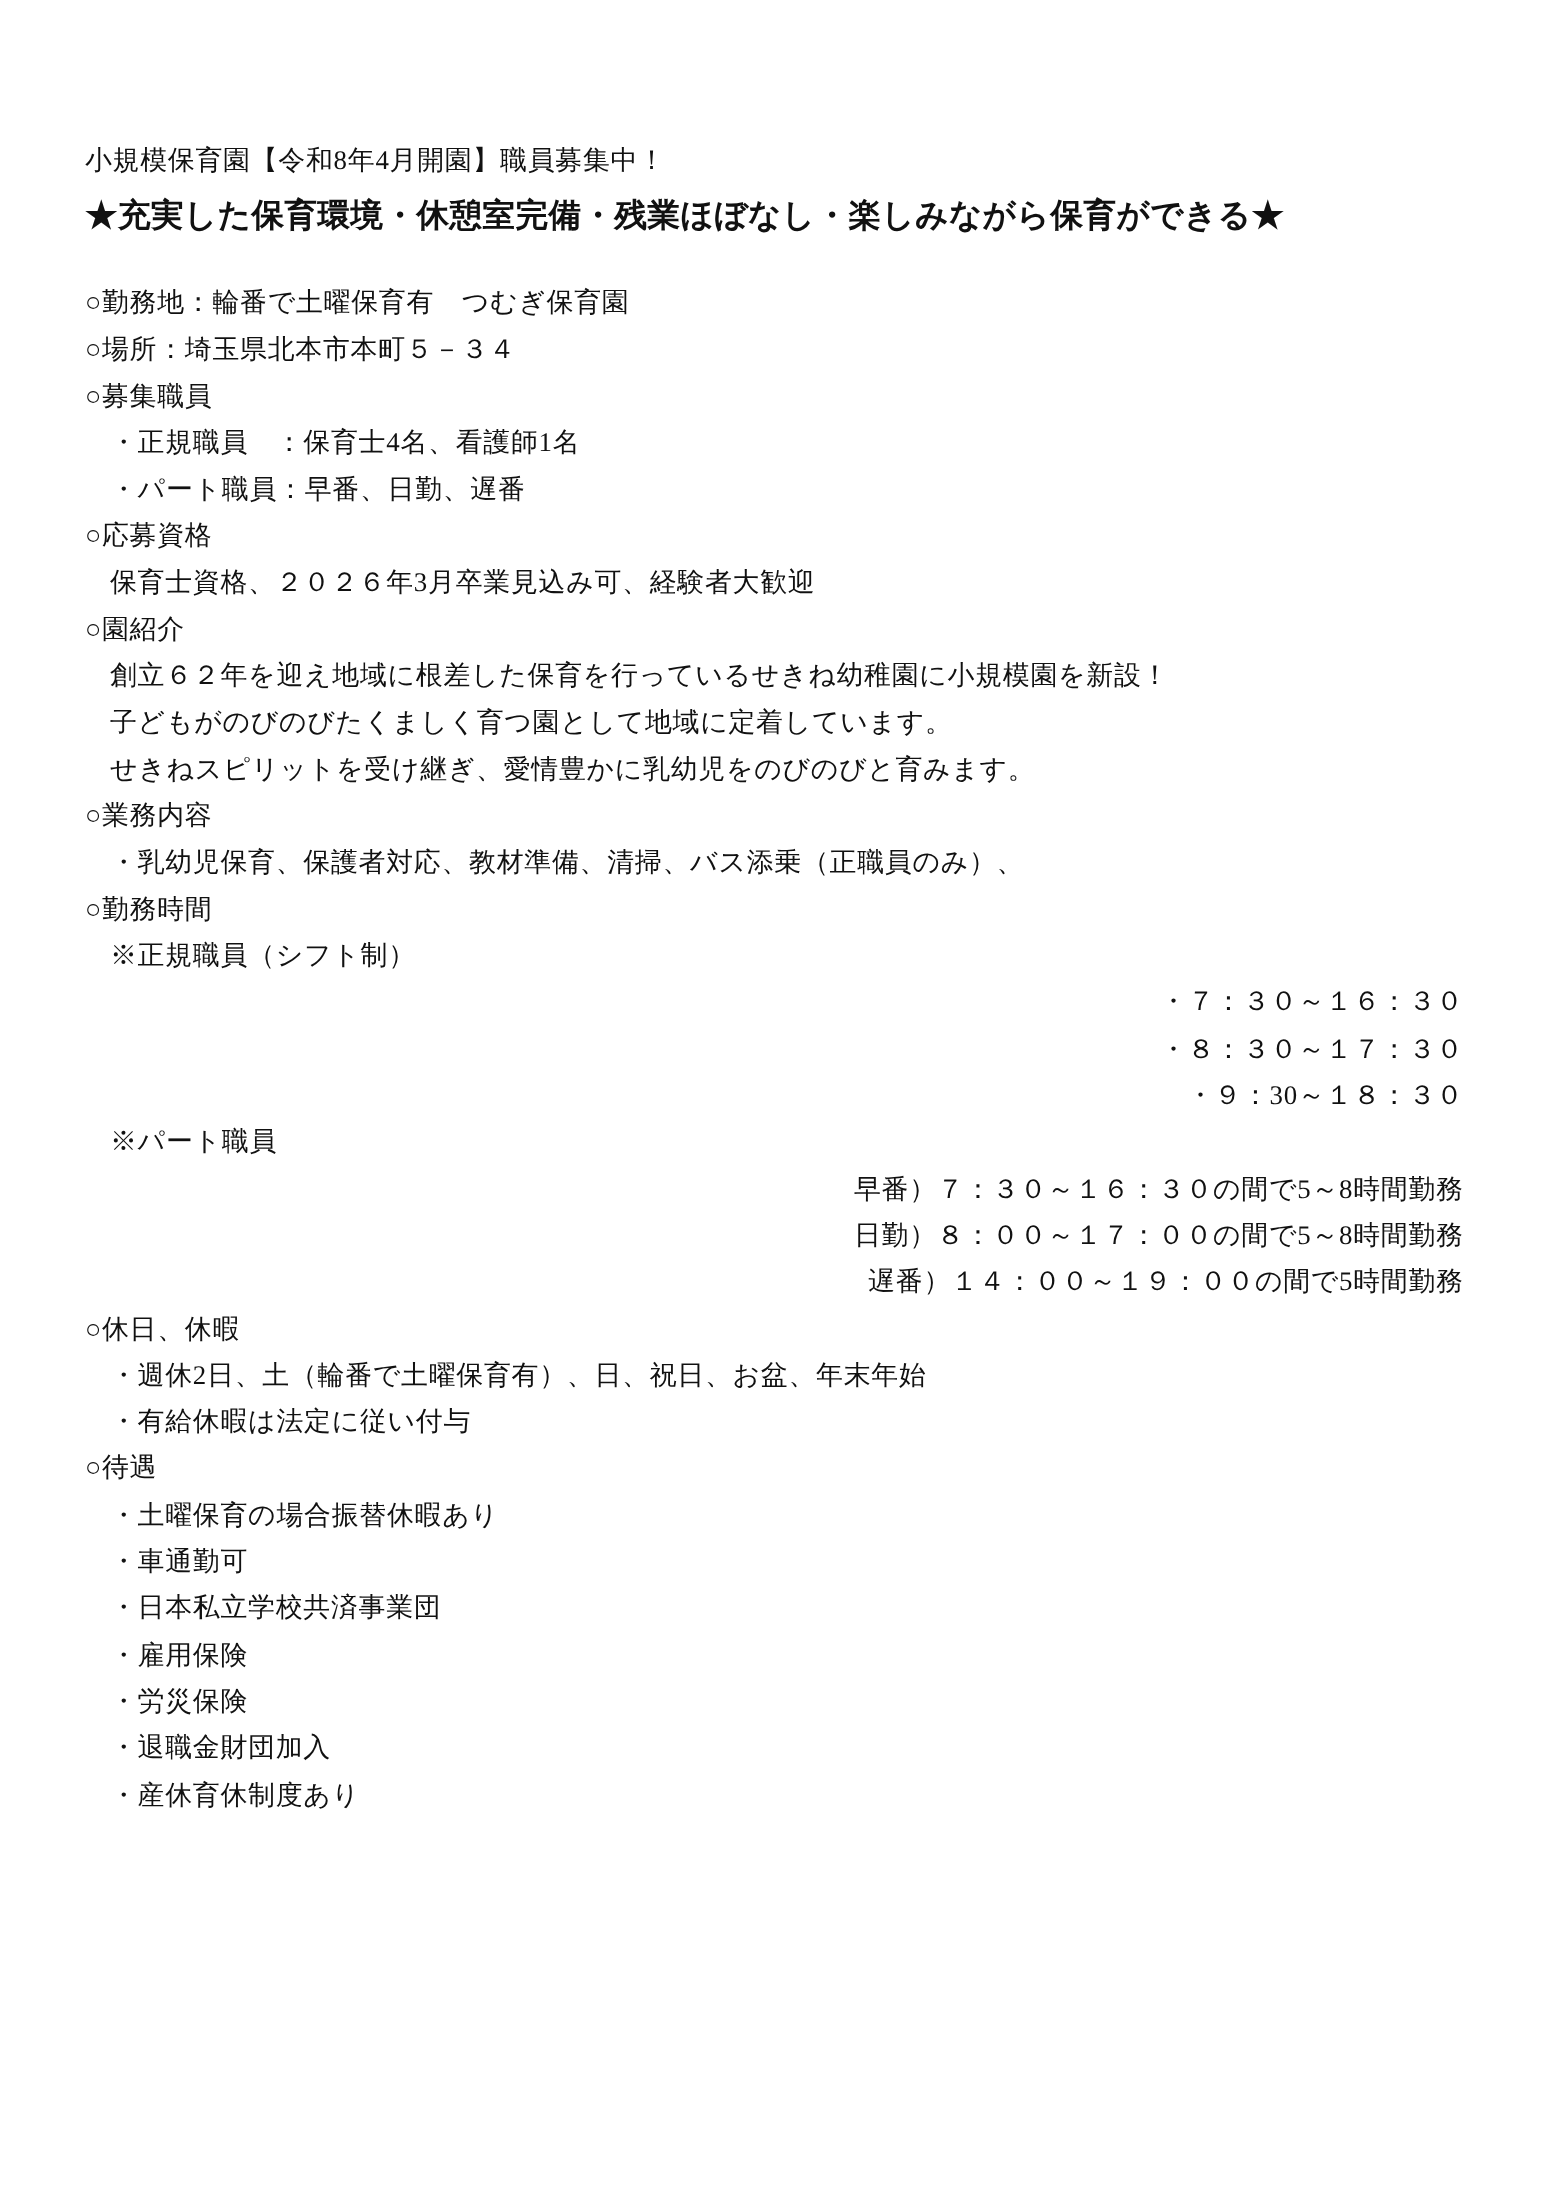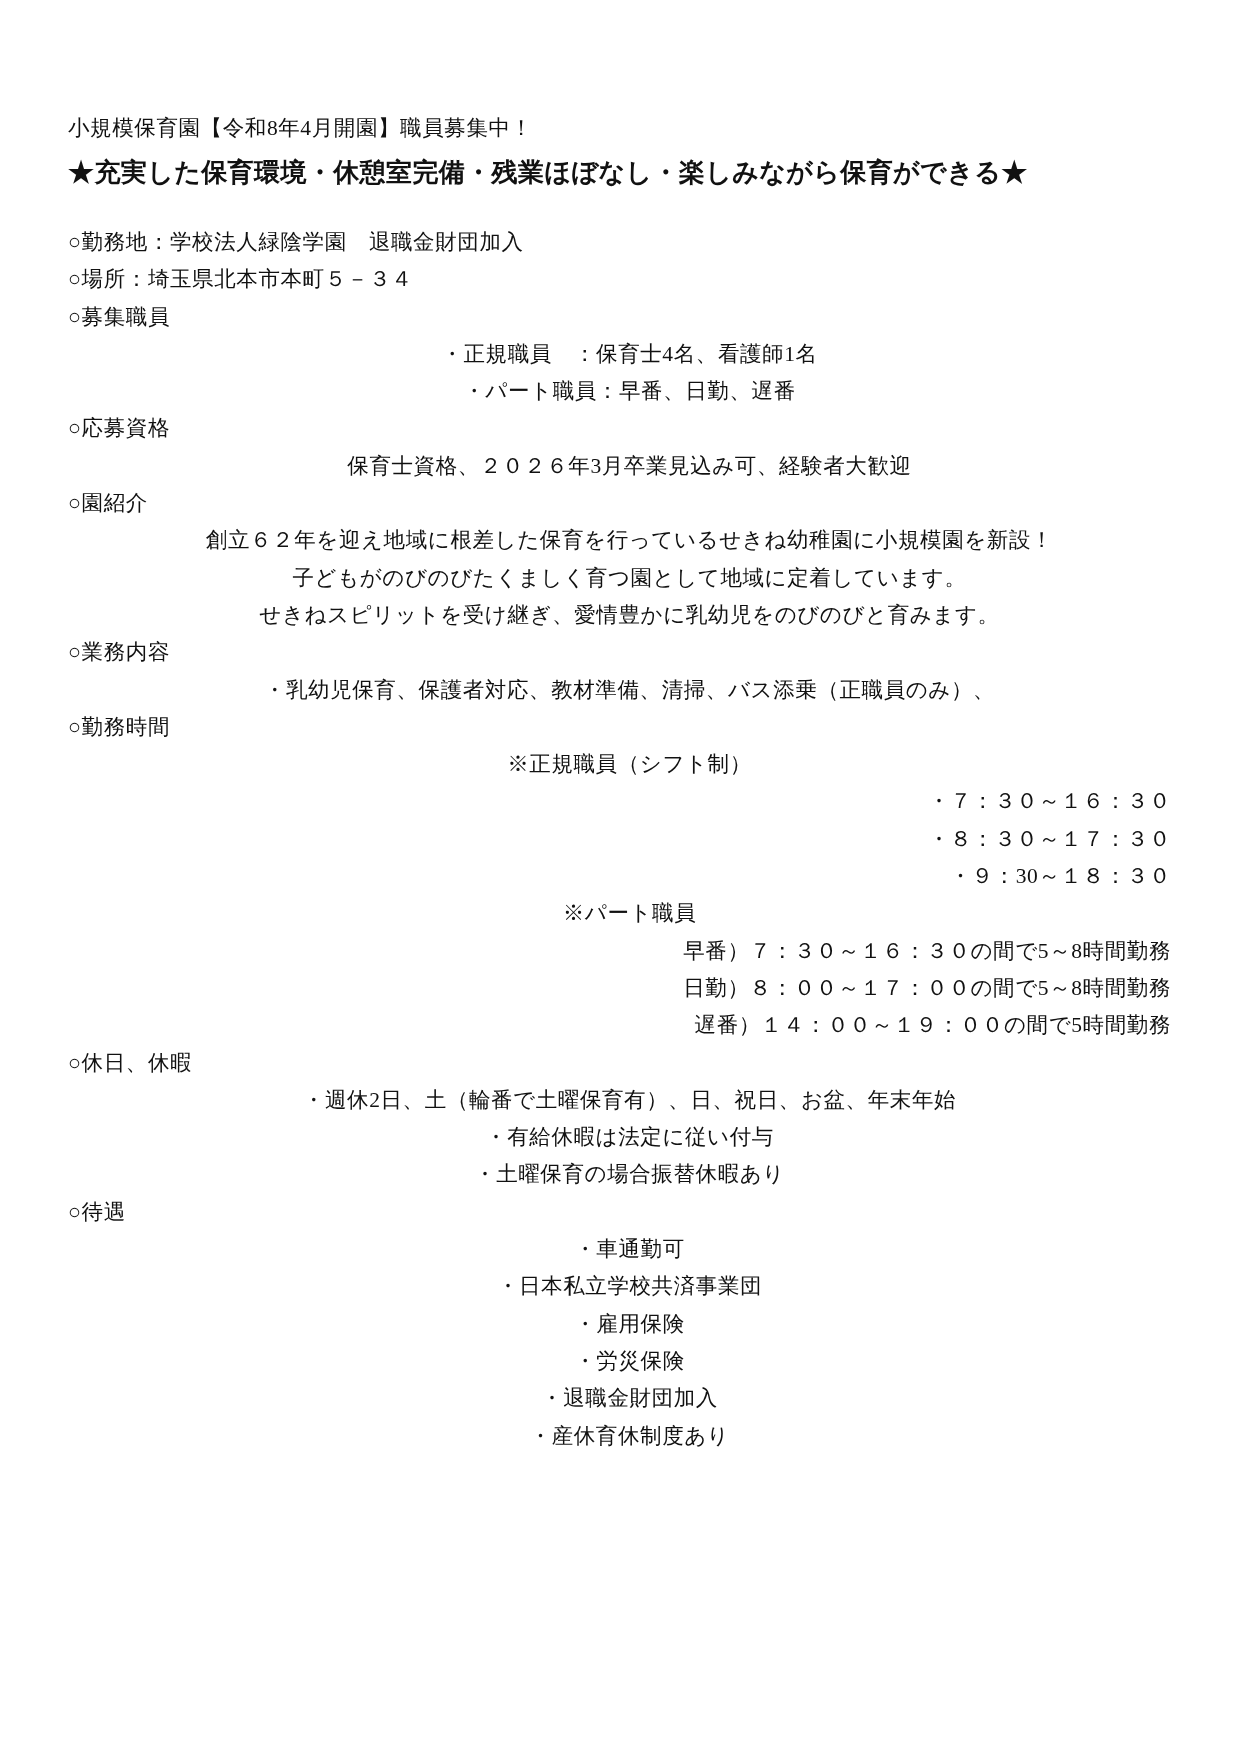--- a/index.html
+++ b/index.html
@@ -35,33 +35,33 @@
   .doc-lines {
     margin-top: 32px;
   }
   .doc-line {
     font-size: 21.5px;
     line-height: 37.3px;
     letter-spacing: 0.6px;
     white-space: pre;
   }
   .indent-0 { padding-left: 0; }
-  .indent-1 { padding-left: 20px; text-align: center; }
+  .indent-1 { padding-left: 20px; }
   .indent-2 { padding-left: 31px; text-align: right; }
 </style>
 </head>
 <body>
 
 <div class="page">
   <div class="subject-line">小規模保育園【令和8年4月開園】職員募集中！</div>
 
   <div class="headline">★充実した保育環境・休憩室完備・残業ほぼなし・楽しみながら保育ができる★</div>
 
   <div class="doc-lines">
-      <div class="doc-line indent-0">○勤務地：学校法人緑陰学園　退職金財団加入</div>
+      <div class="doc-line indent-0">○勤務地：輪番で土曜保育有　つむぎ保育園</div>
       <div class="doc-line indent-0">○場所：埼玉県北本市本町５－３４</div>
       <div class="doc-line indent-0">○募集職員</div>
       <div class="doc-line indent-1">・正規職員　：保育士4名、看護師1名</div>
       <div class="doc-line indent-1">・パート職員：早番、日勤、遅番</div>
       <div class="doc-line indent-0">○応募資格</div>
       <div class="doc-line indent-1">保育士資格、２０２６年3月卒業見込み可、経験者大歓迎</div>
       <div class="doc-line indent-0">○園紹介</div>
       <div class="doc-line indent-1">創立６２年を迎え地域に根差した保育を行っているせきね幼稚園に小規模園を新設！</div>
       <div class="doc-line indent-1">子どもがのびのびたくましく育つ園として地域に定着しています。</div>
       <div class="doc-line indent-1">せきねスピリットを受け継ぎ、愛情豊かに乳幼児をのびのびと育みます。</div>
@@ -72,22 +72,22 @@
       <div class="doc-line indent-2">・７：３０～１６：３０</div>
       <div class="doc-line indent-2">・８：３０～１７：３０</div>
       <div class="doc-line indent-2">・９：30～１８：３０</div>
       <div class="doc-line indent-1">※パート職員</div>
       <div class="doc-line indent-2">早番）７：３０～１６：３０の間で5～8時間勤務</div>
       <div class="doc-line indent-2">日勤）８：００～１７：００の間で5～8時間勤務</div>
       <div class="doc-line indent-2">遅番）１４：００～１９：００の間で5時間勤務</div>
       <div class="doc-line indent-0">○休日、休暇</div>
       <div class="doc-line indent-1">・週休2日、土（輪番で土曜保育有）、日、祝日、お盆、年末年始</div>
       <div class="doc-line indent-1">・有給休暇は法定に従い付与</div>
+      <div class="doc-line indent-0">○待遇</div>
       <div class="doc-line indent-1">・土曜保育の場合振替休暇あり</div>
-      <div class="doc-line indent-0">○待遇</div>
       <div class="doc-line indent-1">・車通勤可</div>
       <div class="doc-line indent-1">・日本私立学校共済事業団</div>
       <div class="doc-line indent-1">・雇用保険</div>
       <div class="doc-line indent-1">・労災保険</div>
       <div class="doc-line indent-1">・退職金財団加入</div>
       <div class="doc-line indent-1">・産休育休制度あり</div>
       <div class="doc-line indent-1">・キャリアアップ研修補助</div>
       <div class="doc-line indent-1">・休憩室完備</div>
     </div>
 </div>

